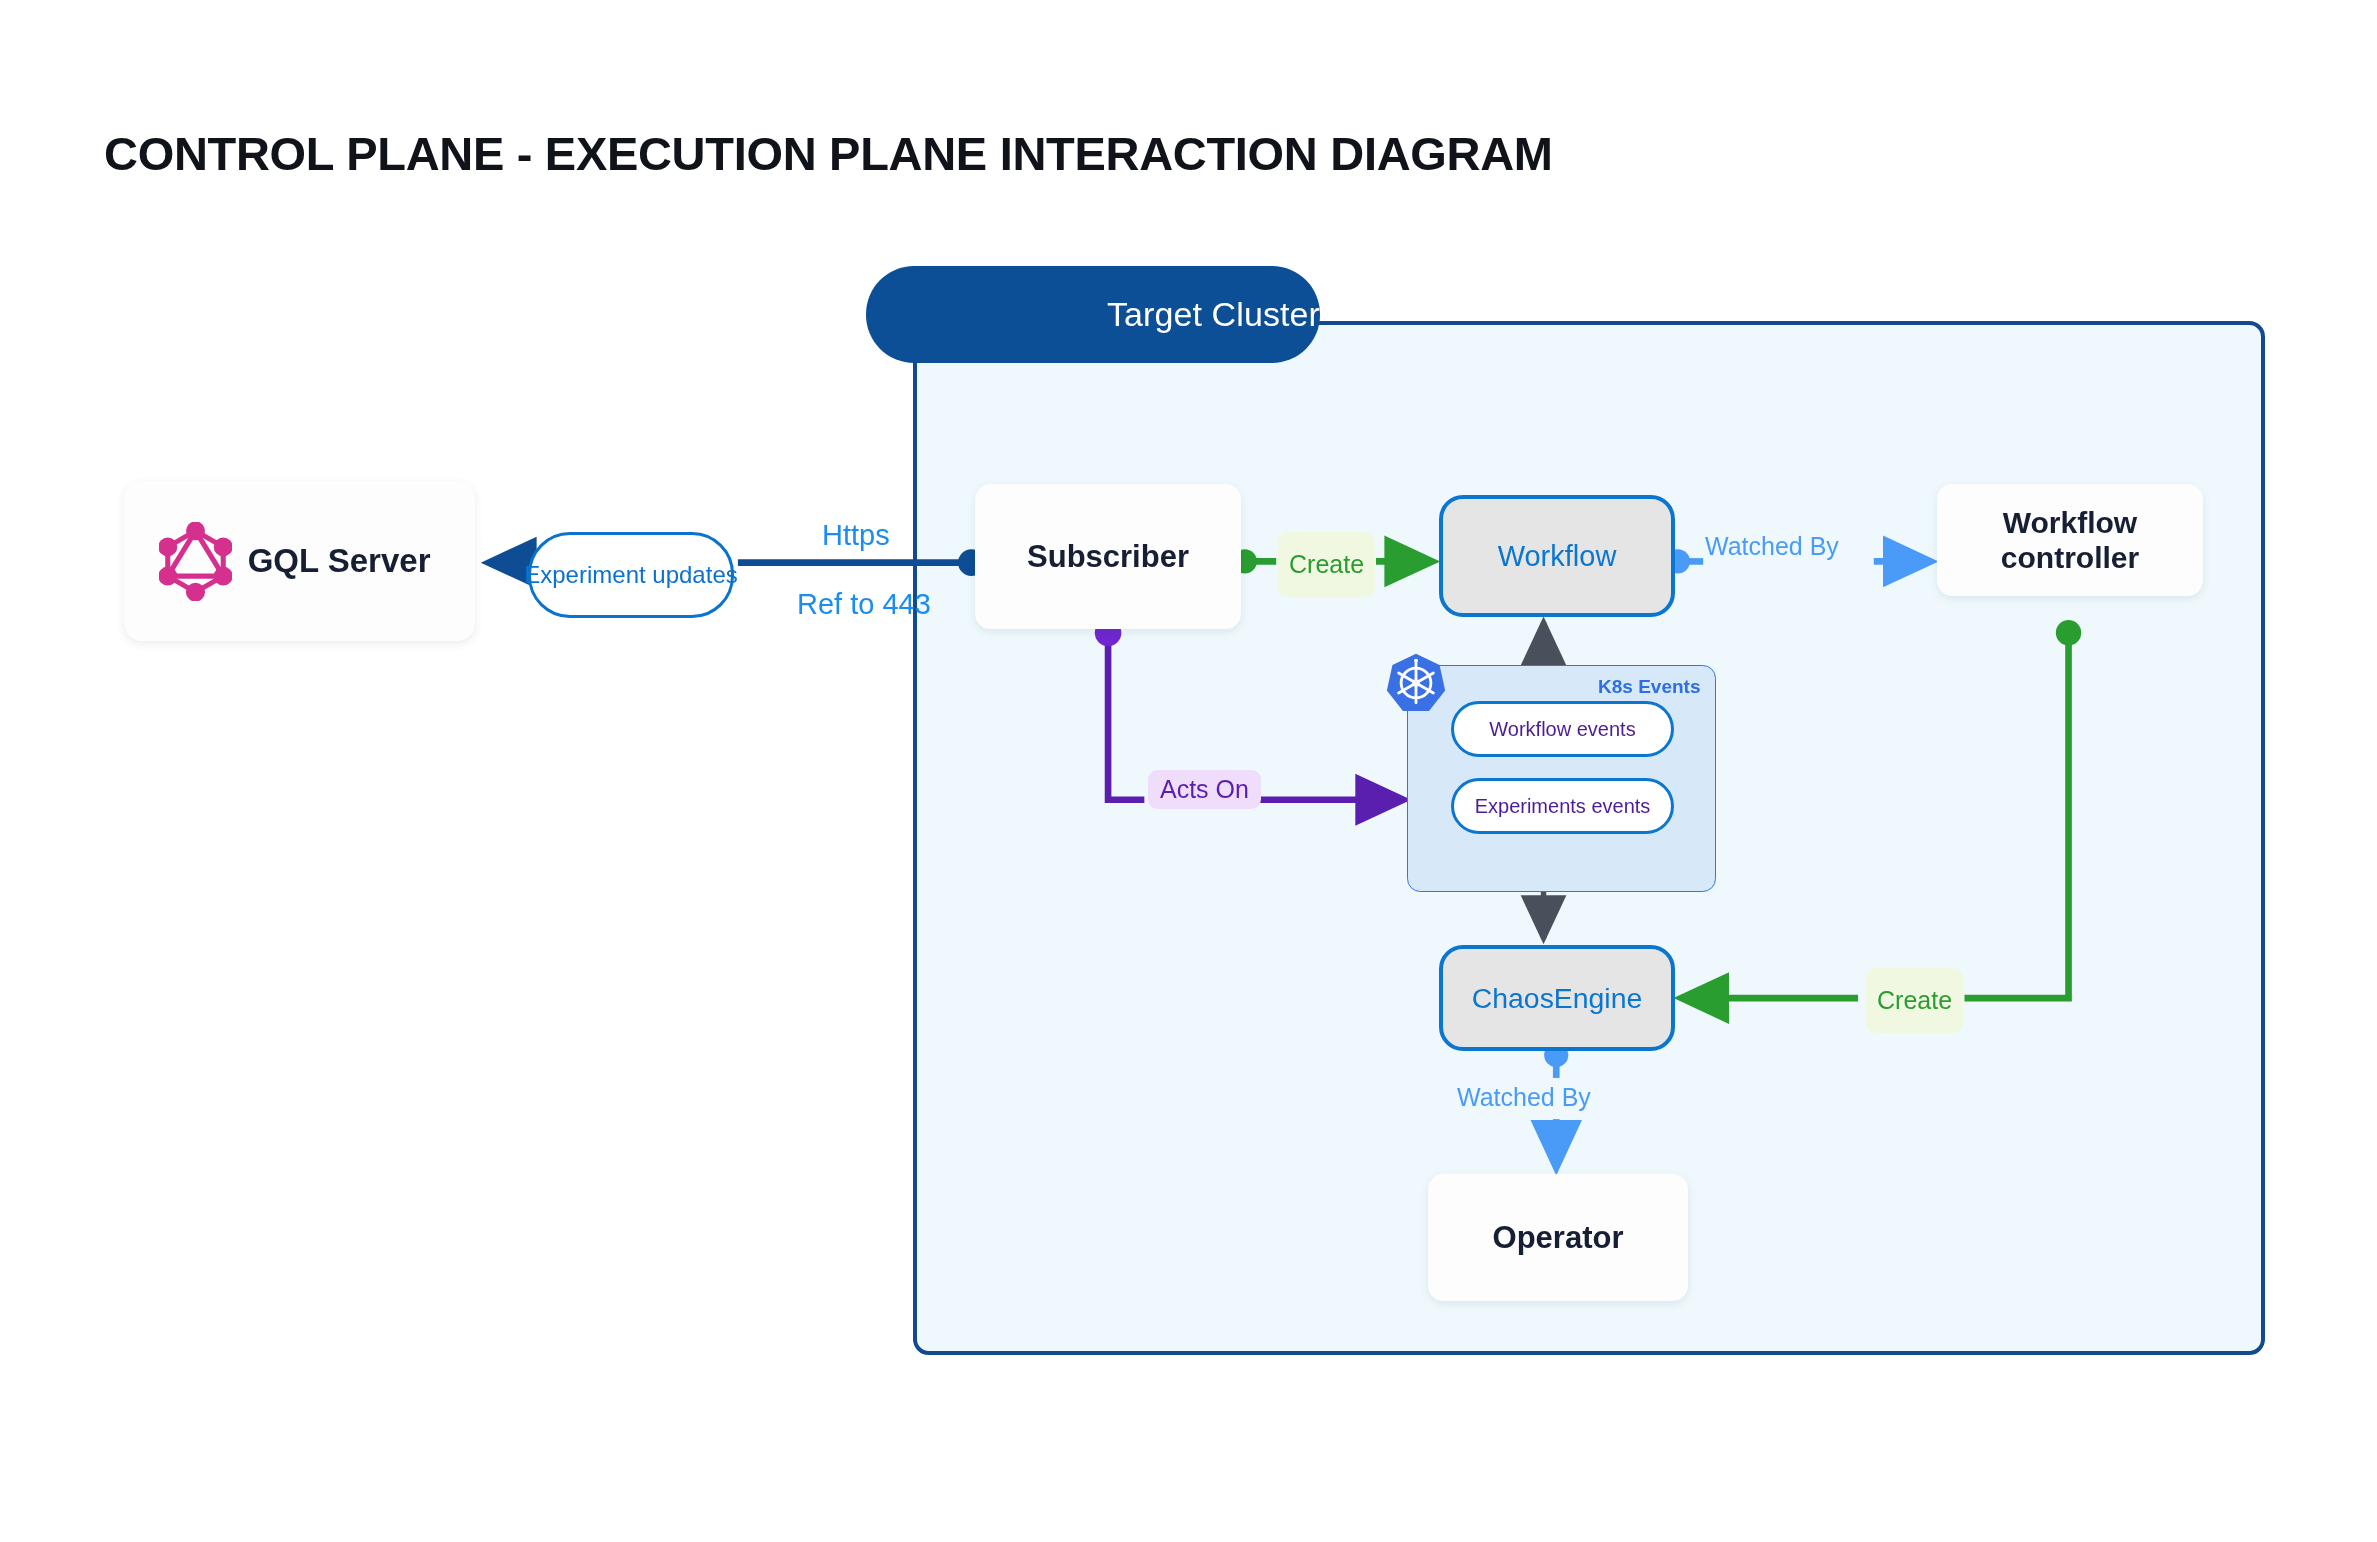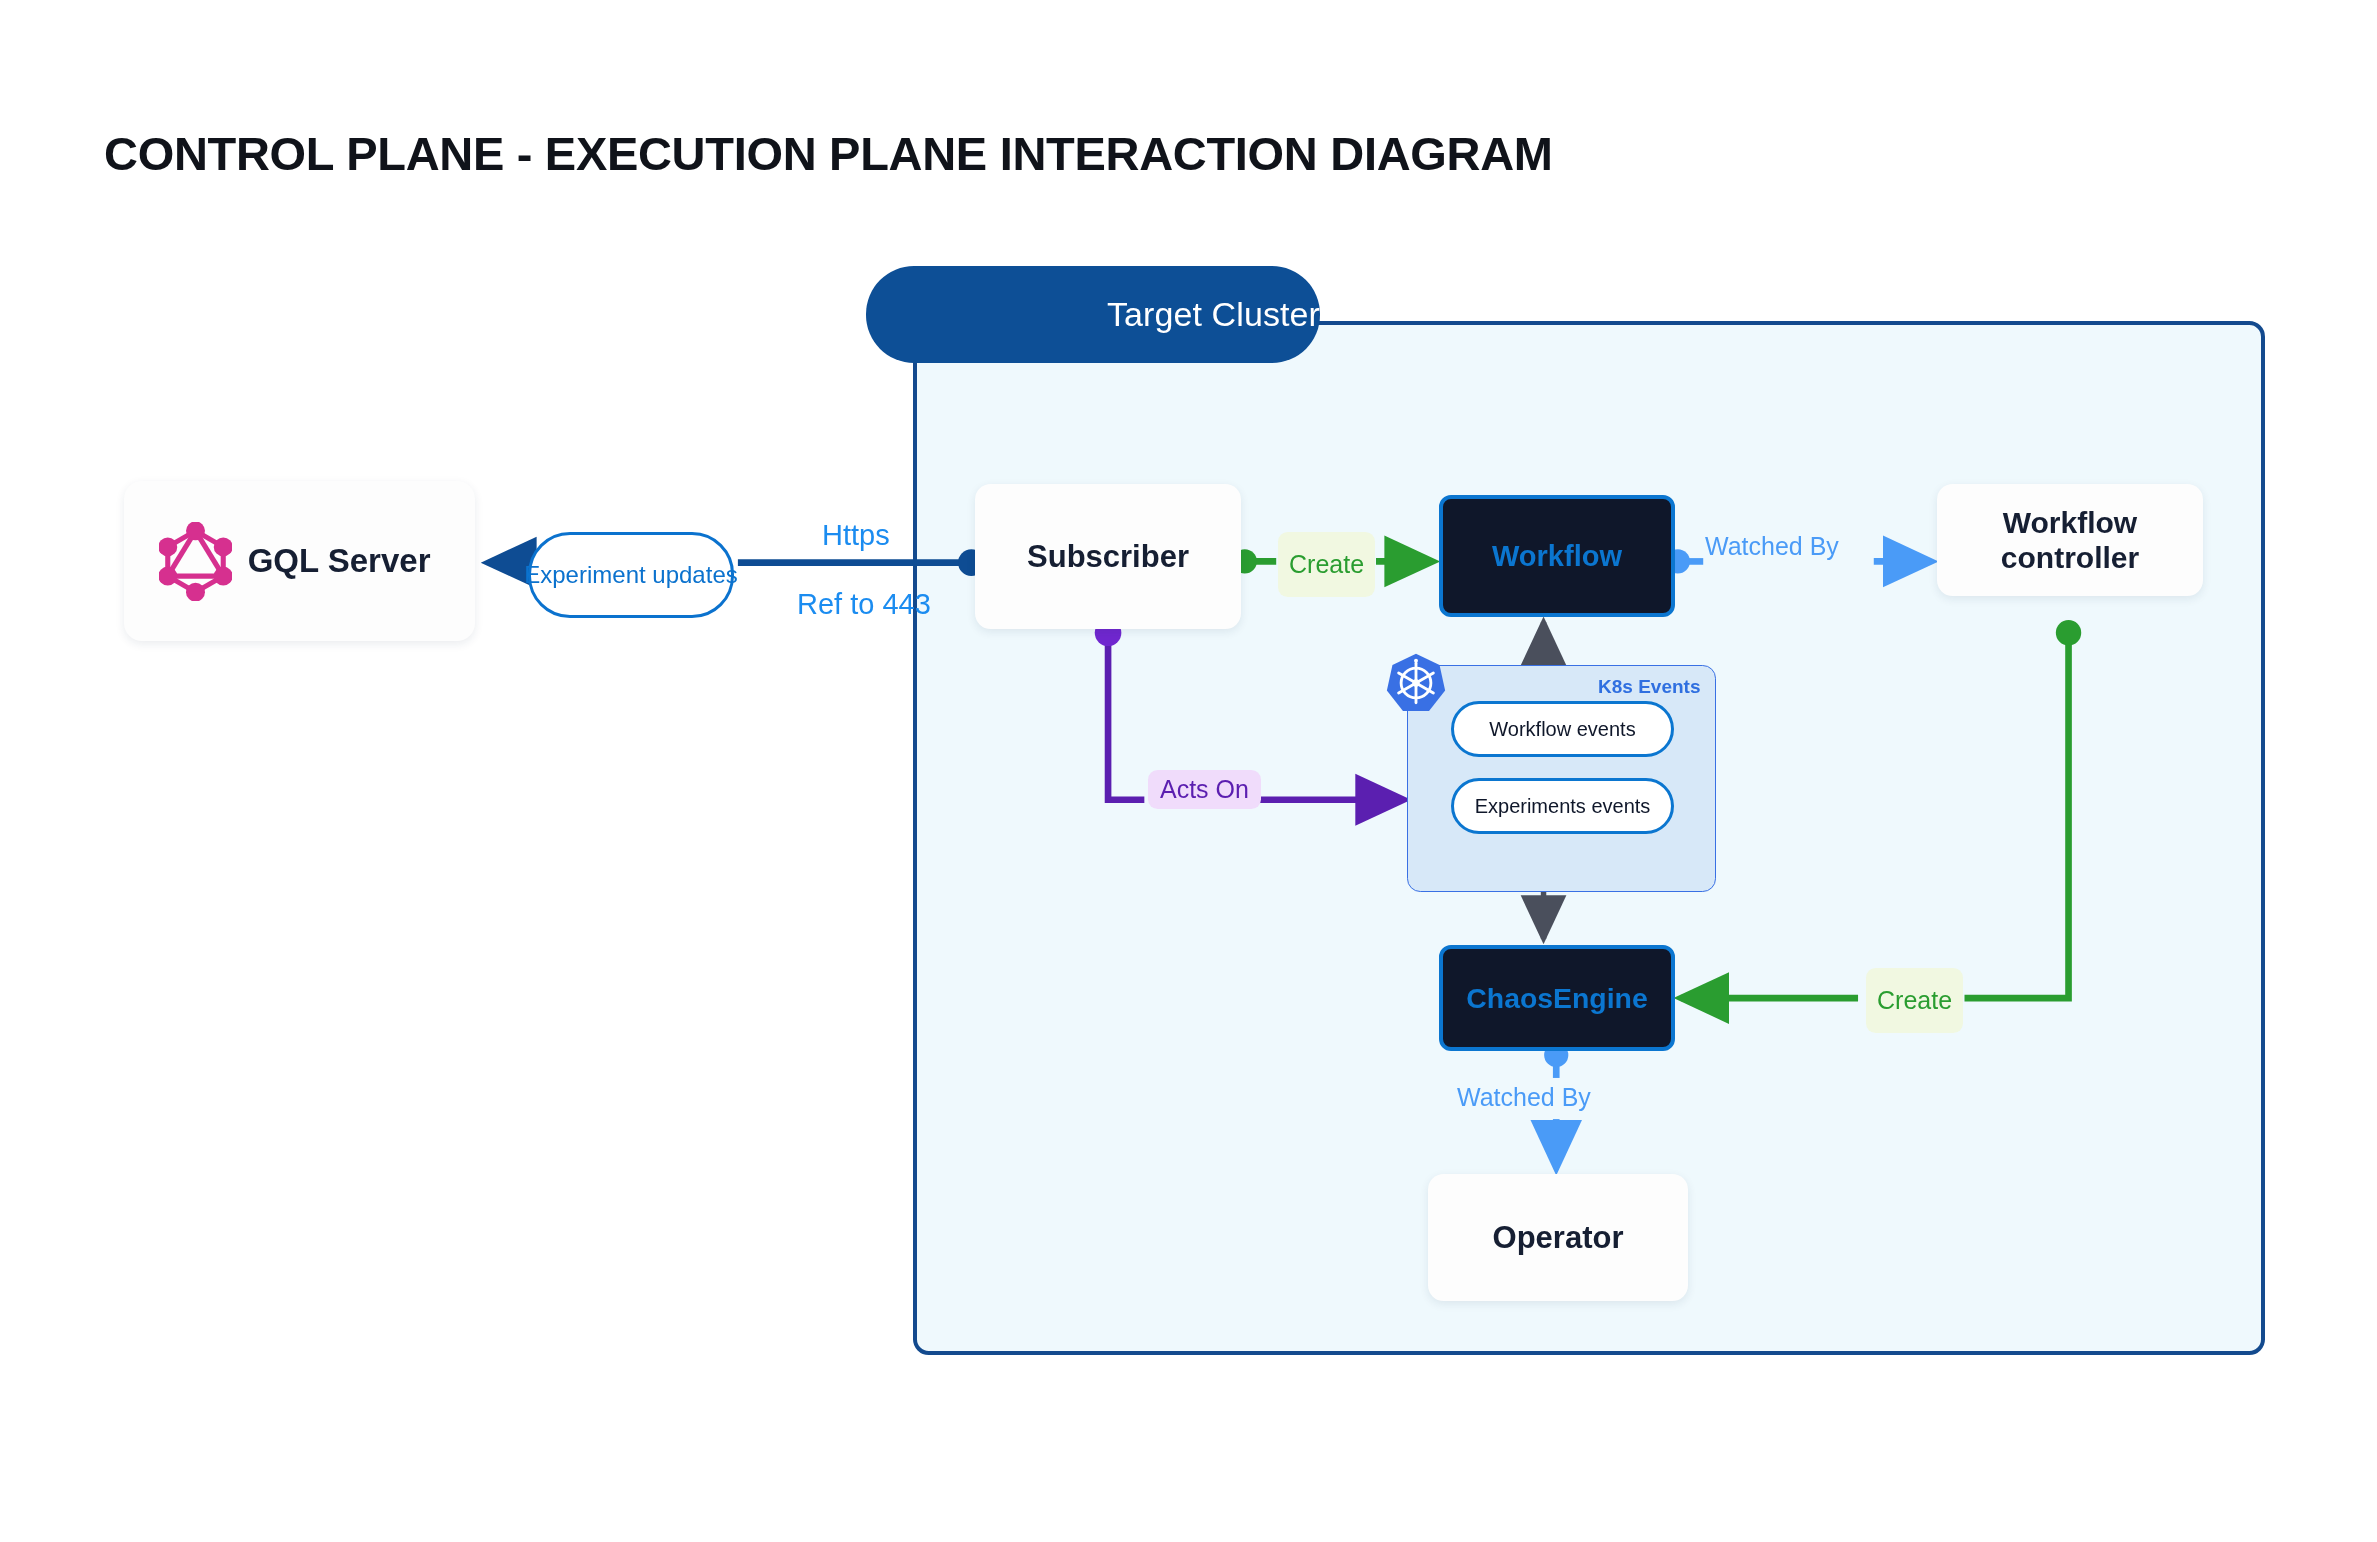--- a/index.html
+++ b/index.html
@@ -69,25 +69,25 @@
     border-radius: 15.7px;
     z-index: 20;
   }
   .node.plain {
     background: #fdfdfd;
     box-shadow: 0 3px 9.7px rgba(20,40,80,0.09);
     color: #161f33;
     font-weight: bold;
   }
   .node.outlined {
-    background: #0f172a;
+    background: #e5e5e5;
     border: 4.2px solid #0b76d0;
     color: #0b76d0;
-    font-weight: bold;
-    border-radius: 12px;
+    font-weight: normal;
+    border-radius: 24px;
   }
 
   #node-gql {
     left: 124px; top: 481px; width: 351px; height: 160px;
     border-radius: 18px;
     justify-content: flex-start;
     padding-left: 35px;
     gap: 15.7px;
   }
   #node-gql .label { font-size: 33px; }
@@ -128,21 +128,21 @@
   }
   .event-pill {
     position: absolute;
     box-sizing: border-box;
     left: 1451px;
     width: 223px; height: 56px;
     background: #ffffff;
     border: 3.6px solid #0b76d0;
     border-radius: 28px;
     display: flex; align-items: center; justify-content: center;
-    color: #0f172a;
+    color: #4c1d95;
     font-size: 20px;
     z-index: 18;
   }
   #pill-workflow-events { top: 701px; }
   #pill-experiment-events { top: 778px; }
 
   
   #connectors {
     position: absolute;
     left: 0; top: 0;

